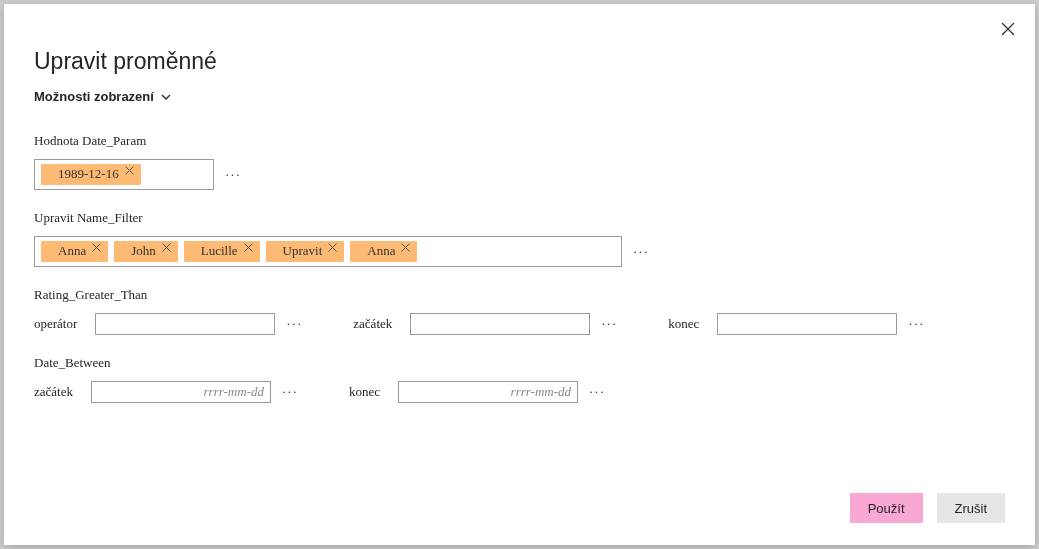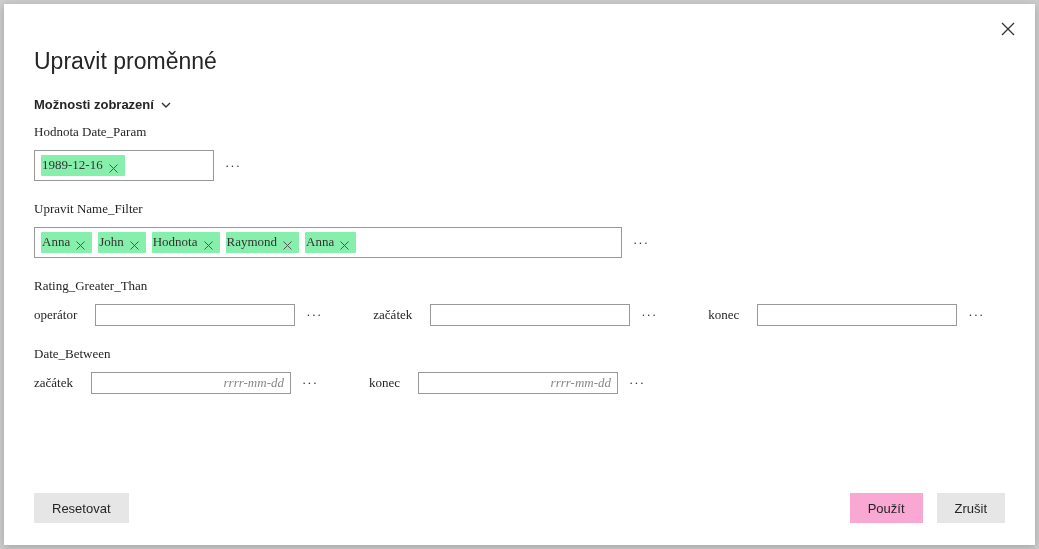--- a/index.html
+++ b/index.html
@@ -26,31 +26,31 @@
       width: 16px; height: 16px;
       cursor: pointer;
       color: #333;
     }
     .close-x svg { width: 14px; height: 14px; display: block; }
     .dlg-title {
       font-size: 23px;
       font-weight: 400;
       color: #252525;
       margin-top: 20px;
-      margin-bottom: 22px;
+      margin-bottom: 14px;
     }
     .disp-opts {
       font-size: 13px;
       font-weight: 600;
       color: #252525;
       display: inline-flex;
       align-items: center;
       gap: 6px;
       cursor: pointer;
-      margin-bottom: 12px;
+      margin-bottom: 29px;
     }
     .chev svg { width: 12px; height: 12px; display: block; stroke: #333; fill: none; stroke-width: 1.4; }
     .field-block { margin-bottom: 20px; font-family: Liberation Serif, serif; }
     .field-label {
       font-size: 13px;
       color: #252525;
       margin-bottom: 10px;
     }
     .row {
       display: flex;
@@ -62,27 +62,27 @@
       padding: 4px 6px;
       display: inline-flex;
       flex-wrap: wrap;
       gap: 6px;
       align-items: center;
       min-height: 28px;
     }
     .token-box.fixedw { width: 180px; }
     .token-box.widew { width: 588px; }
     .token {
-      background: #86efac;
+      background: #fdba74;
       border: 1px solid transparent;
-      padding: 1px 6px 2px 0;
+      padding: 1px 6px 2px 16px;
       font-size: 13px;
       color: #333;
       display: inline-flex;
-      align-items: flex-end;
+      align-items: flex-start;
       gap: 6px;
       border-radius: 1px;
     }
     .token .tx { cursor: pointer; color: #555; }
     .token .tx svg { width: 9px; height: 9px; display: block; }
     .dots {
       width: 18px;
       color: #333;
       cursor: pointer;
       font-size: 13px;
@@ -101,21 +101,21 @@
       gap: 10px;
       margin-right: 40px;
       justify-content: space-between;
     }
     .txt-input {
       border: 1px solid #999;
       height: 22px;
       padding: 2px 6px;
       font-size: 13px;
       font-family: inherit;
-      width: 200px;
+      width: 180px;
       outline: none;
       background: #fff;
     }
     .txt-input.right { text-align: right; font-style: italic; color: #888; }
     .txt-input.right::placeholder { color: #888; font-style: italic; }
     .spacer { flex: 1; }
     .footer {
       margin-top: auto;
       display: flex;
       align-items: center;
@@ -190,30 +190,30 @@
         <span class="token">
           <span>John</span>
           <span class="tx">
               <svg viewBox="0 0 9 9">
                 <line x1="0.5" y1="0.5" x2="8.5" y2="8.5" stroke="#555" stroke-width="1"></line>
                 <line x1="8.5" y1="0.5" x2="0.5" y2="8.5" stroke="#555" stroke-width="1"></line>
               </svg>
             </span>
         </span>
         <span class="token">
-          <span>Hodnota</span>
-          <span class="tx">
-              <svg viewBox="0 0 9 9">
-                <line x1="0.5" y1="0.5" x2="8.5" y2="8.5" stroke="#555" stroke-width="1"></line>
-                <line x1="8.5" y1="0.5" x2="0.5" y2="8.5" stroke="#555" stroke-width="1"></line>
-              </svg>
-            </span>
-        </span>
-        <span class="token">
-          <span>Raymond</span>
+          <span>Lucille</span>
+          <span class="tx">
+              <svg viewBox="0 0 9 9">
+                <line x1="0.5" y1="0.5" x2="8.5" y2="8.5" stroke="#555" stroke-width="1"></line>
+                <line x1="8.5" y1="0.5" x2="0.5" y2="8.5" stroke="#555" stroke-width="1"></line>
+              </svg>
+            </span>
+        </span>
+        <span class="token">
+          <span>Upravit</span>
           <span class="tx">
               <svg viewBox="0 0 9 9">
                 <line x1="0.5" y1="0.5" x2="8.5" y2="8.5" stroke="#555" stroke-width="1"></line>
                 <line x1="8.5" y1="0.5" x2="0.5" y2="8.5" stroke="#555" stroke-width="1"></line>
               </svg>
             </span>
         </span>
         <span class="token">
           <span>Anna</span>
           <span class="tx">
@@ -259,19 +259,18 @@
       </div>
       <div class="subgroup">
         <span class="sublabel">konec</span>
         <input class="txt-input right" type="text" placeholder="rrrr-mm-dd" style="">
         <div class="dots">···</div>
       </div>
     </div>
   </div>
 
   <div class="footer">
-    <button class="btn gray">Resetovat</button>
     <div class="spacer"></div>
     <button class="btn yellow">Použít</button>
     <button class="btn gray">Zrušit</button>
   </div>
 
 </div>
 
 </body></html>

